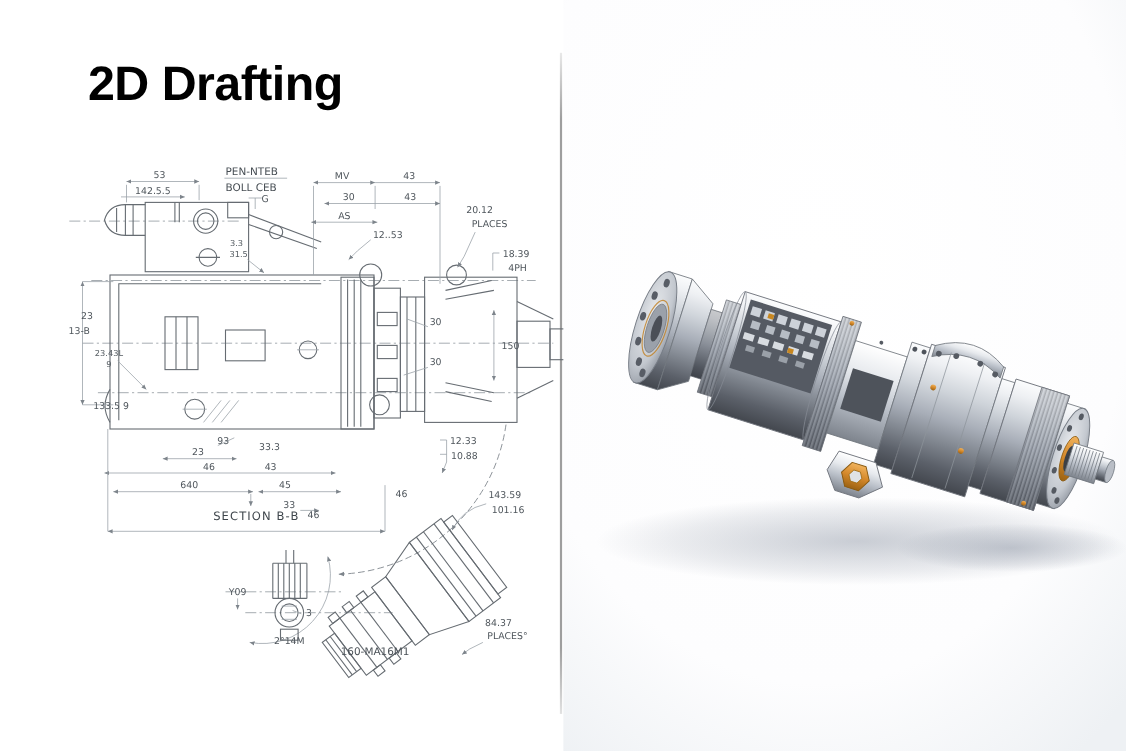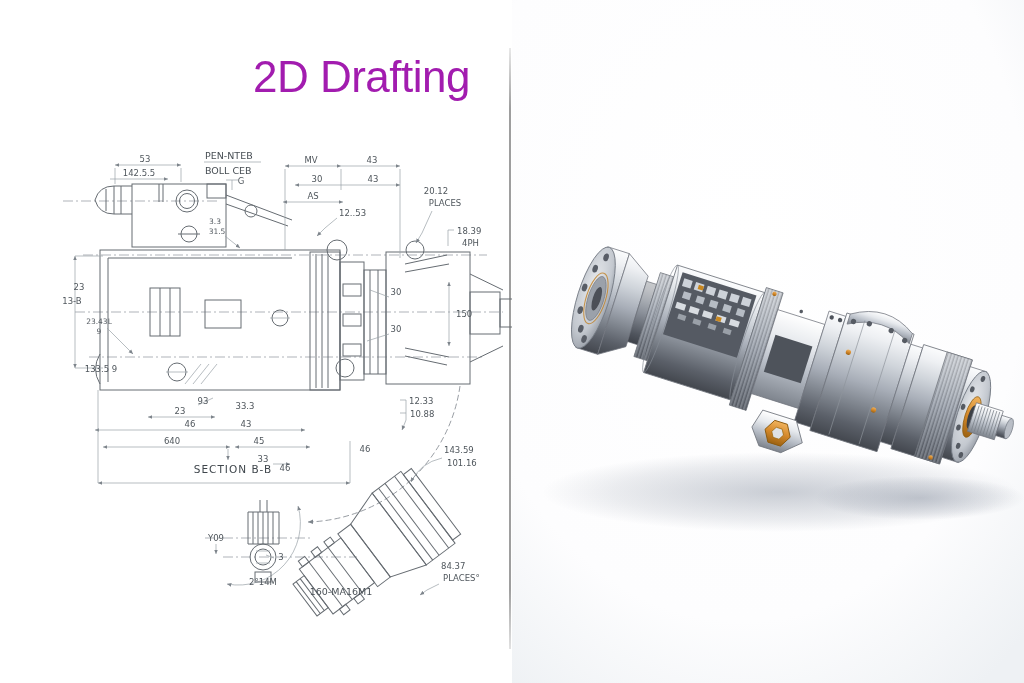--- a/index.html
+++ b/index.html
@@ -1,21 +1,21 @@
 <!DOCTYPE html>
 <html><head>
 <meta charset="utf-8">
 <style>
   html,body { margin:0; padding:0; background:#ffffff; }
   .canvas {
     position:relative; width:1024px; height:683px; background:#ffffff;
     overflow:hidden; font-family:"Liberation Sans", sans-serif;
   }
   .title {
-    position:absolute; color:#a21caf; font-weight:400; text-align:right;
+    position:absolute; color:#000000; font-weight:700; text-align:left;
     font-family:"Liberation Sans", sans-serif;
   }
   .title-left  { left:80px;  top:52px; width:390px; font-size:44px; letter-spacing:-0.5px; }
   .title-right { left:530px; top:58px; width:470px; font-size:41px; letter-spacing:-0.5px; }
   .divider {
     position:absolute; left:509px; top:48px; width:2px; height:601px;
     background:linear-gradient(180deg,#e9e9e9 0%,#9e9e9e 10%,#9e9e9e 90%,#e2e2e2 100%);
   }
   svg.drafting { position:absolute; left:55px; top:138px; }
   svg.render   { position:absolute; left:512px; top:0; }

